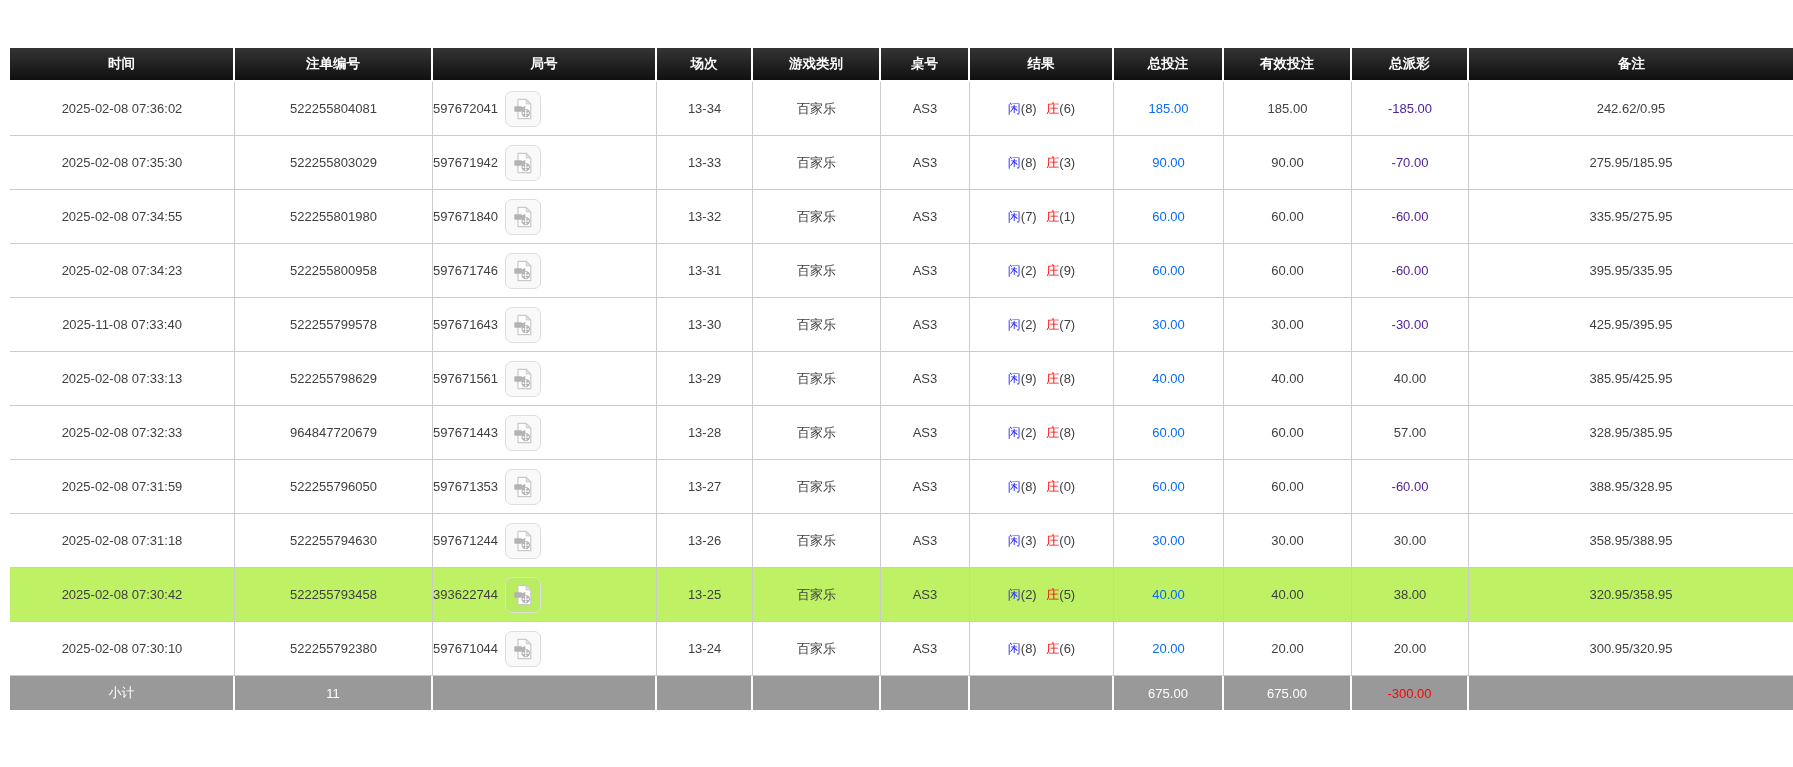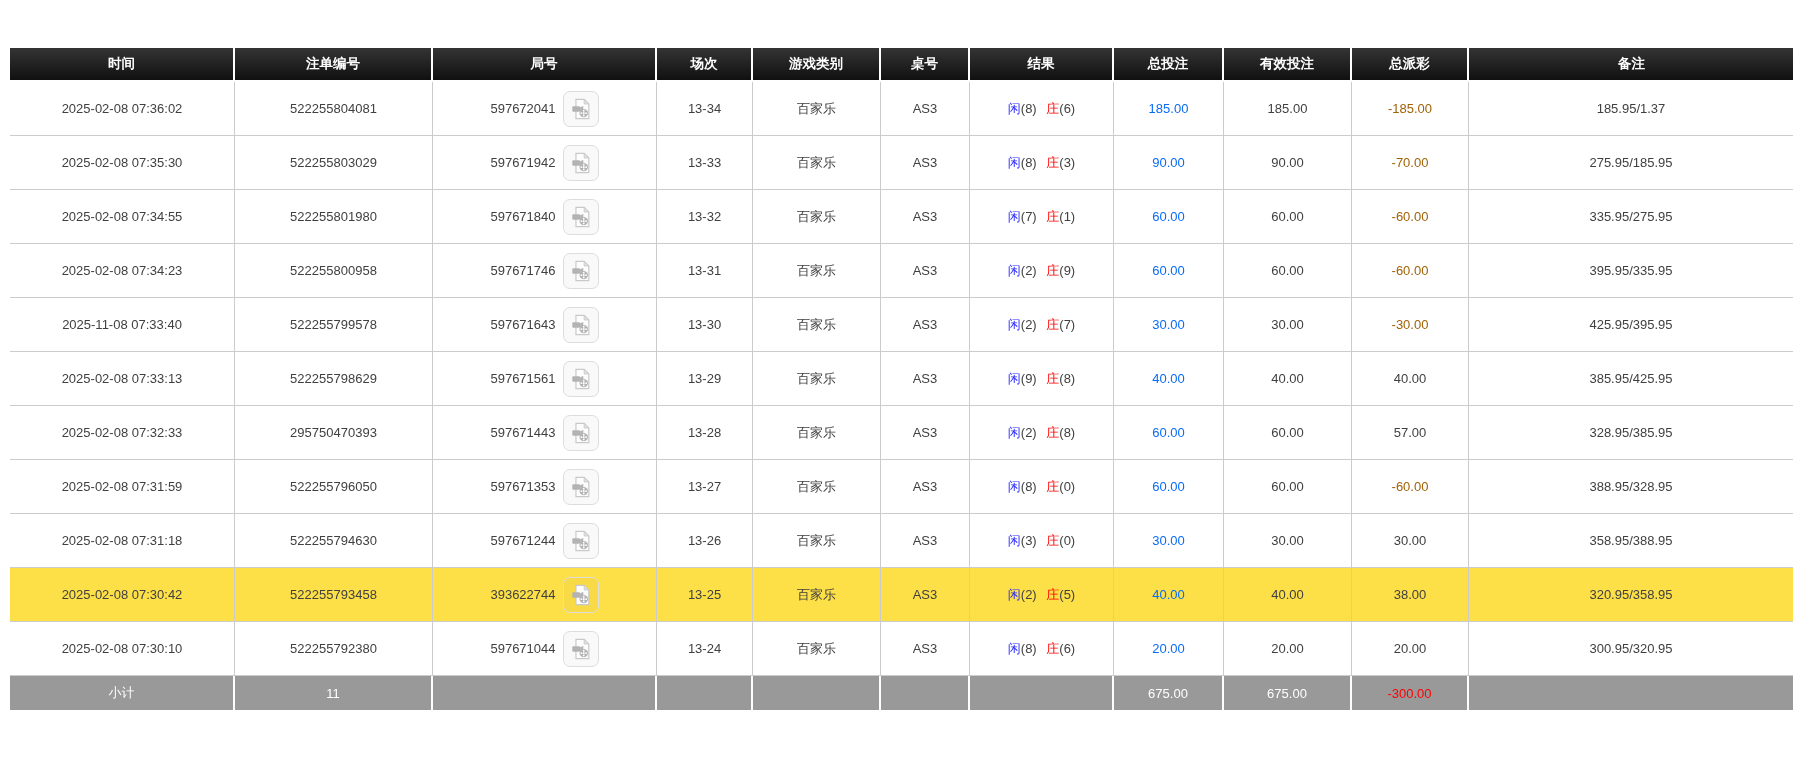--- a/index.html
+++ b/index.html
@@ -38,39 +38,39 @@
   
   tbody td {
     height: 54px;
     background: #ffffff;
     text-align: center;
     vertical-align: middle;
     border-right: 1px solid #cccccc;
     border-bottom: 1px solid #cccccc;
     overflow: hidden; white-space: nowrap;
   }
-  tbody tr.hl td { background: #fde047; }
-
-  .round-wrap { display: flex; align-items: center; justify-content: center; gap: 7px; }
+  tbody tr.hl td { background: #bef264; }
+
+  .round-wrap { display: flex; align-items: center; justify-content: flex-start; gap: 7px; }
   .video-btn {
     width: 36px; height: 36px;
     border: 1px solid #dddddd;
     border-radius: 7px;
     background: rgba(0,0,0,0.025);
     cursor: pointer;
     display: inline-flex; align-items: center; justify-content: center;
     padding: 0;
   }
   .video-btn svg { display: block; }
 
   .c-result .p { color: #2a2aff; }
   .c-result .b { color: #ff0000; margin-left: 6px; }
   .c-result .score { color: #404040; }
   td.c-bet { color: #0a6cf5; cursor: pointer; }
-  td.neg { color: #a16207; }
+  td.neg { color: #4c1d95; }
 
   
   tfoot td {
     height: 36px;
     background: #999999;
     color: #ffffff;
     text-align: center;
     vertical-align: middle;
     border-right: 2px solid #ffffff;
     border-bottom: 2px solid #ffffff;
@@ -141,21 +141,21 @@
     <td class="c-session">13-34</td>
     <td class="c-game">百家乐</td>
     <td class="c-table">AS3</td>
     <td class="c-result">
       <span class="p">闲</span><span class="score">(8)</span>
       <span class="b">庄</span><span class="score">(6)</span>
     </td>
     <td class="c-bet">185.00</td>
     <td class="c-valid">185.00</td>
     <td class="c-payout neg">-185.00</td>
-    <td class="c-remark">185.95/1.37</td>
+    <td class="c-remark">242.62/0.95</td>
   </tr>
 
   <tr>
     <td class="c-time">2025-02-08 07:35:30</td>
     <td class="c-betid">522255803029</td>
     <td class="c-round">
       <div class="round-wrap">
         <span class="round-no">597671942</span>
         <button type="button" class="video-btn">
           <span>
@@ -331,21 +331,21 @@
       <span class="b">庄</span><span class="score">(8)</span>
     </td>
     <td class="c-bet">40.00</td>
     <td class="c-valid">40.00</td>
     <td class="c-payout">40.00</td>
     <td class="c-remark">385.95/425.95</td>
   </tr>
 
   <tr>
     <td class="c-time">2025-02-08 07:32:33</td>
-    <td class="c-betid">295750470393</td>
+    <td class="c-betid">964847720679</td>
     <td class="c-round">
       <div class="round-wrap">
         <span class="round-no">597671443</span>
         <button type="button" class="video-btn">
           <span>
             <svg width="22" height="22" viewBox="0 0 24 24">
               <path d="M6.5 1.5 h9 l5 5 v16 h-14 z" fill="#fdfdfd" stroke="#c9c9c9" stroke-width="1.3"></path>
               <path d="M15.5 1.5 v5 h5 z" fill="#e2e2e2" stroke="#c9c9c9" stroke-width="1"></path>
               <rect x="2.5" y="9" width="8.5" height="6" rx="1.2" fill="#b3b3b3"></rect>
               <path d="M11 10.2 L14.5 8.6 v6.8 L11 13.8 z" fill="#b3b3b3"></path>

